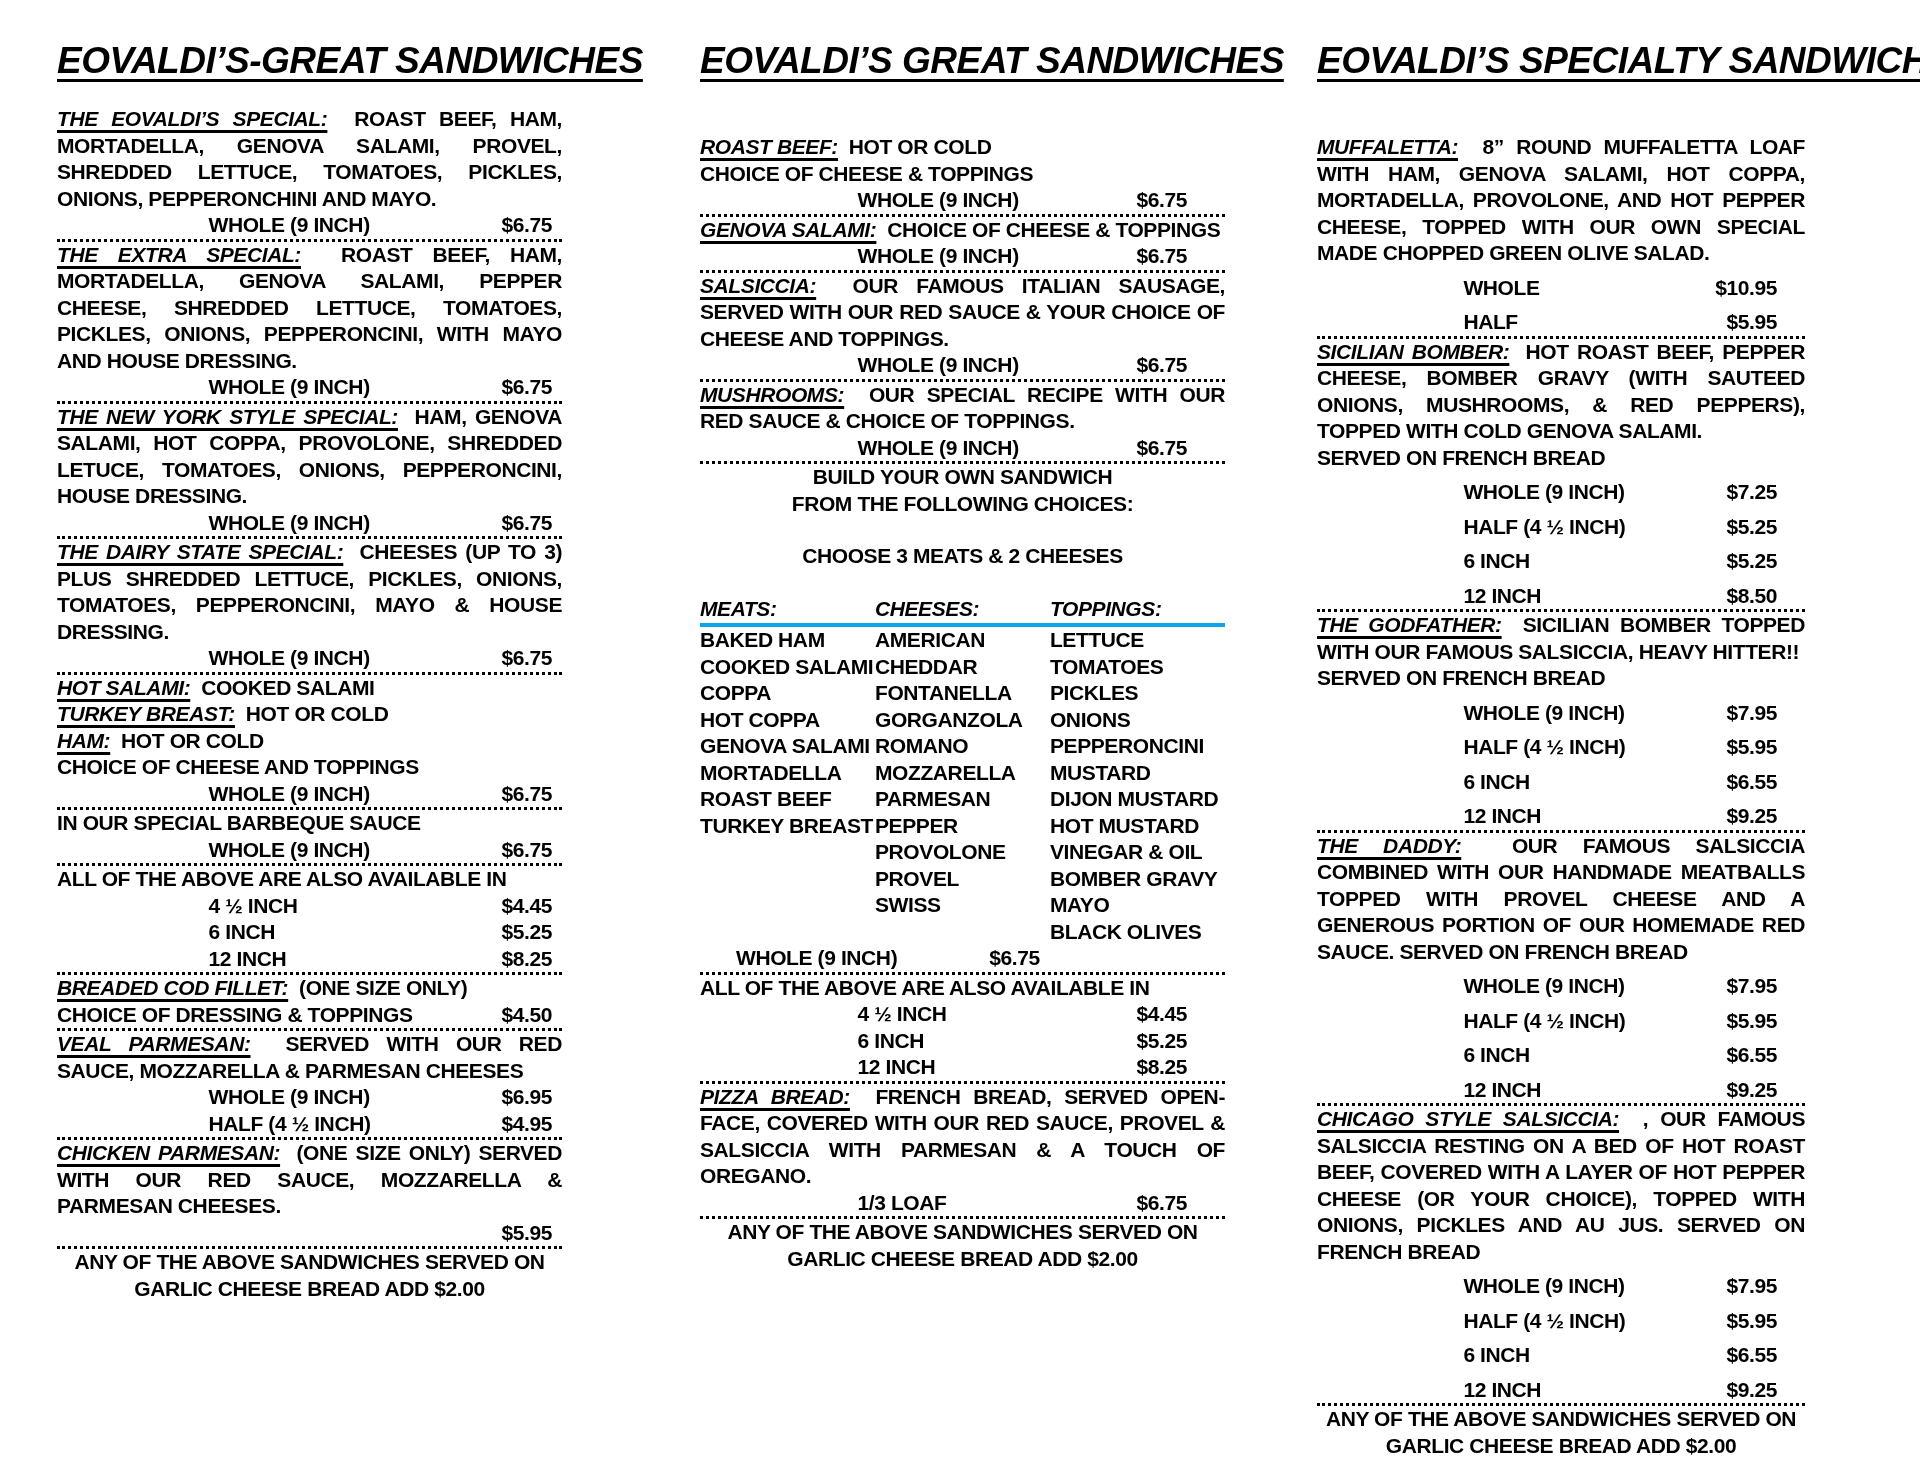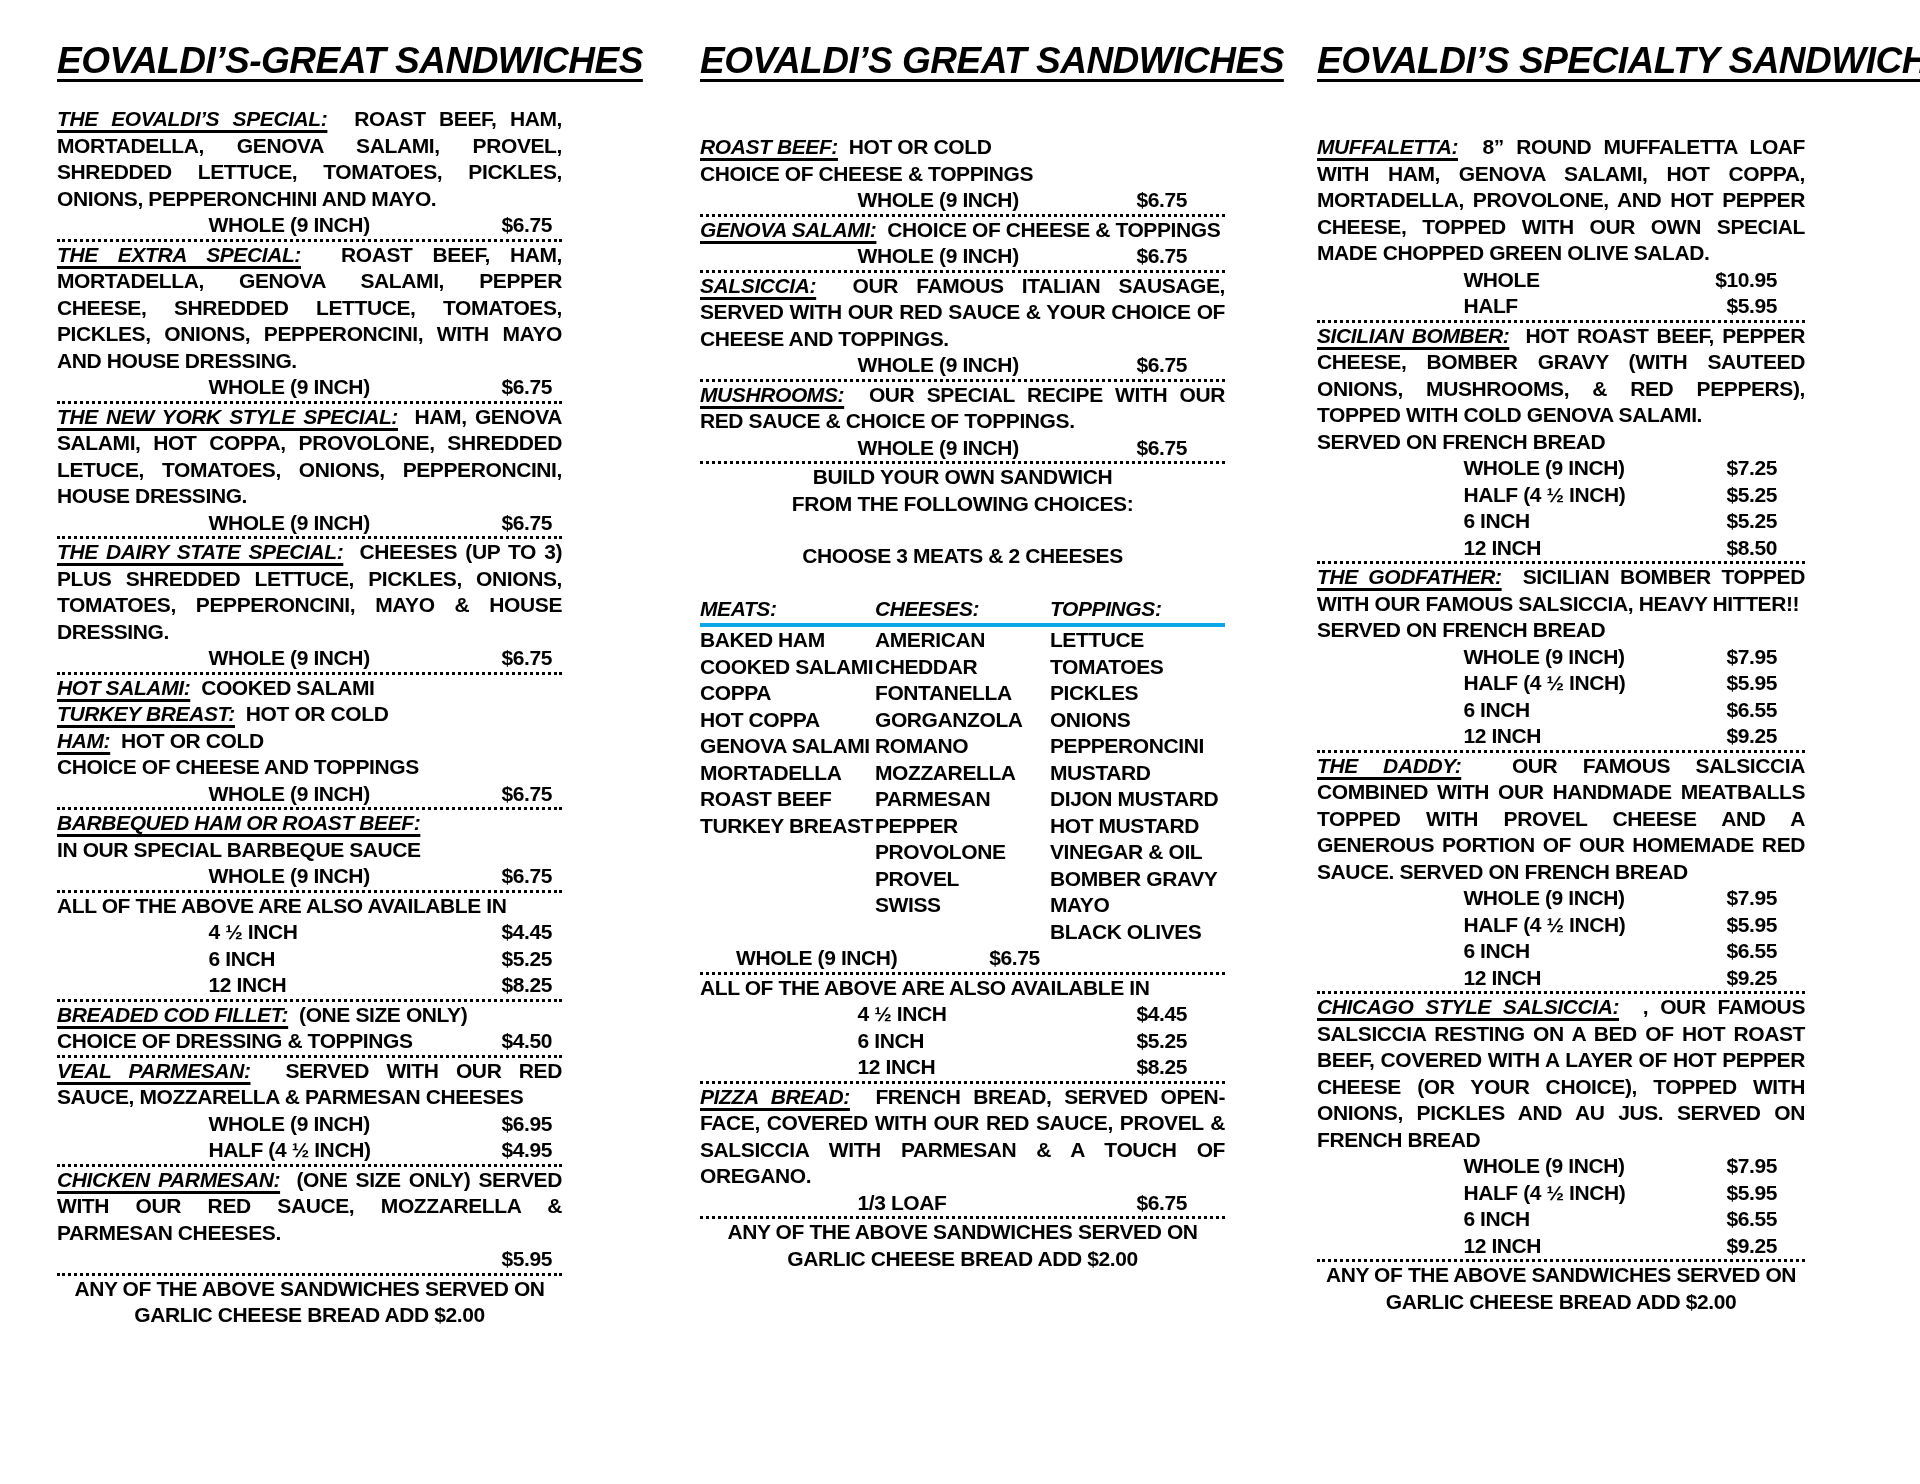--- a/index.html
+++ b/index.html
@@ -62,21 +62,21 @@
     height: 0;
     border-top: 3.5px dotted #000;
     margin: 11px 0 10px 0;
   }
 
   .price-row { display: flex; align-items: baseline; }
   .price-row .lbl { margin-left: 30%; white-space: nowrap; }
   .price-row .val { margin-left: auto; white-space: nowrap; }
   .col1 .price-row .val { padding-right: 10px; }
   .col2 .price-row .val { padding-right: 38px; }
-  .col3 .price-row .val { padding-right: 28px; }
+  .col3 .price-row .val { padding-right: 28px; margin-top: 8px; }
   .price-row.tp .lbl { margin-left: 0; }
   .price-row.narrow .lbl { margin-left: 36px; }
   .price-row.narrow .val { margin-left: 92px; padding-right: 0 !important; }
 
   .byo { width: 100%; }
   .thead {
     display: flex;
     border-bottom: 4px solid #0ea5e9;
     padding-bottom: 1px;
   }
@@ -117,21 +117,20 @@
         <div class="dots"></div>
         <p class="tline"><span class="ttl">HOT SALAMI:</span>&nbsp; <span class="rest">COOKED SALAMI</span></p>
         <p class="tline"><span class="ttl">TURKEY BREAST:</span>&nbsp; <span class="rest">HOT OR COLD</span></p>
         <p class="tline"><span class="ttl">HAM:</span>&nbsp; <span class="rest">HOT OR COLD</span></p>
         <p class="tline">CHOICE OF CHEESE AND TOPPINGS</p>
         <div class="price-row">
           <span class="lbl">WHOLE (9 INCH)</span>
           <span class="val">$6.75</span>
         </div>
         <div class="dots"></div>
-        <p class="tline"><span class="ttl">BARBEQUED HAM OR ROAST BEEF:</span></p>
         <p class="tline">IN OUR SPECIAL BARBEQUE SAUCE</p>
         <div class="price-row">
           <span class="lbl">WHOLE (9 INCH)</span>
           <span class="val">$6.75</span>
         </div>
         <div class="dots"></div>
         <p class="tline">ALL OF THE ABOVE ARE ALSO AVAILABLE IN</p>
         <div class="price-row">
           <span class="lbl">4 ½ INCH</span>
           <span class="val">$4.45</span>

